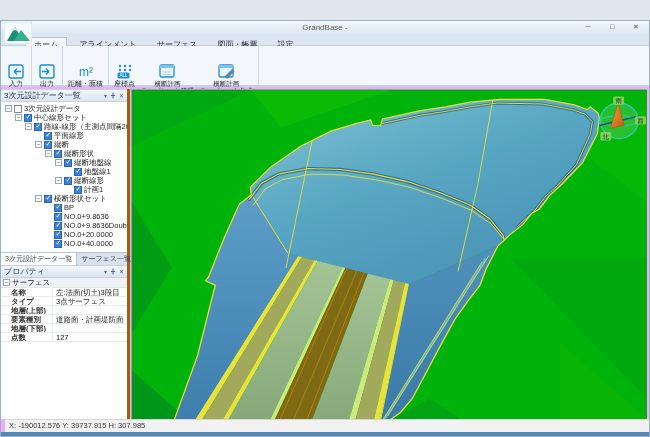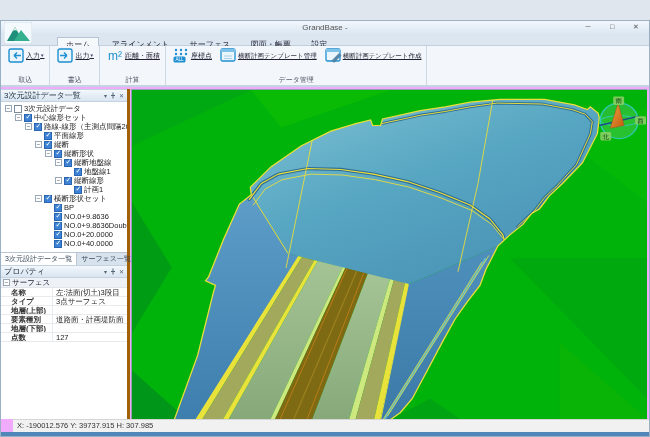--- a/index.html
+++ b/index.html
@@ -11,31 +11,31 @@
   .titlebar { position:absolute; left:0; top:0; right:0; height:12px;
     background:linear-gradient(#f2f7fc,#dde8f3); }
   .title-text { position:absolute; left:0; right:0; top:2px; text-align:center;
     font-size:8px; color:#555; }
   .win-controls { position:absolute; right:1px; top:0; display:flex; }
   .win-btn { width:24px; height:12px; text-align:center; font-size:7px; line-height:12px; color:#555; }
   .app-logo { position:absolute; left:3px; top:1px; width:28px; height:22px; z-index:6; }
 
   
   .tabstrip { position:absolute; top:12px; left:0; right:0; height:13px; background:#dce6f0;
-    border-bottom:1px solid #c2cfdc; padding-left:56px; white-space:nowrap; }
+    border-bottom:1px solid #c2cfdc; padding-left:24px; white-space:nowrap;font-family:Liberation Serif, serif; }
   .rtab { display:inline-block; height:13px; line-height:13px; padding:0 8px; font-size:8px; color:#223; }
   .rtab.active { background:#f6f9fc; border:1px solid #b6c4d4; border-bottom:none; }
 
   
   .ribbon { position:absolute; top:25px; left:0; right:0; height:41px; background:#f3f7fb;
     border-bottom:2px solid #c6d3e0; display:flex; }
   .rgroup { display:flex; flex-direction:column; border-right:1px solid #ccd8e4; }
   .rgroup-buttons { flex:1; display:flex; align-items:flex-start; padding:1px 2px 0 2px; }
-  .rbtn { display:flex; flex-direction:row; align-items:center; font-size:7px; color:#223;
-    padding:0 3px; line-height:8px; text-align:center;text-decoration:underline; }
+  .rbtn { display:flex; flex-direction:column; align-items:center; font-size:7px; color:#223;
+    padding:16px 3px; line-height:8px; text-align:center; }
   .rbtn .icon { width:20px; height:17px; display:block; }
   .rbtn .drop { font-size:4.5px; color:#446; line-height:5px; }
   .rgroup-label { height:10px; text-align:center; font-size:7px; color:#556; line-height:10px; }
   .two-line { font-size:6.5px; line-height:7px; }
 
   
   .side { position:absolute; left:0; top:68px; width:129px; bottom:17px; background:#fff;
     border-right:3px solid #a16207; display:flex; flex-direction:column; }
   .panel-title { height:13px; flex:none; background:linear-gradient(#f2f7fc,#d9e5f1);
     border-top:1px solid #c4d2e0; border-bottom:1px solid #c4d2e0;
@@ -60,21 +60,21 @@
     white-space:nowrap; overflow:hidden;font-weight:bold; }
   .pvalue { flex:1; padding-left:3px; color:#222; white-space:nowrap; overflow:hidden; }
   .prop-fill { flex:1; background:#fff; }
 
   
   .viewport { position:absolute; left:130px; top:68px; right:2px; bottom:17px;
     border-top:1px solid #8fa0b0; border-left:1px solid #8fa0b0; background:#00b30a; overflow:hidden; }
   .viewport svg { display:block; width:100%; height:100%; }
 
   
-  .statusbar { position:absolute; left:12px; right:0; bottom:4px; height:13px; background:#f1f1f1;
+  .statusbar { position:absolute; left:4px; right:0; bottom:4px; height:13px; background:#f1f1f1;
     border-top:1px solid #d5d5d5; font-size:7.5px; color:#333; line-height:12px; padding-left:4px; }
   .bottom-strip { position:absolute; left:0; right:0; bottom:0; height:4px; background:#4f87b8; }
 </style>
 </head>
 <body>
 
 <div class="window">
 
   <div class="titlebar">
     <div class="title-text">GrandBase -</div>

